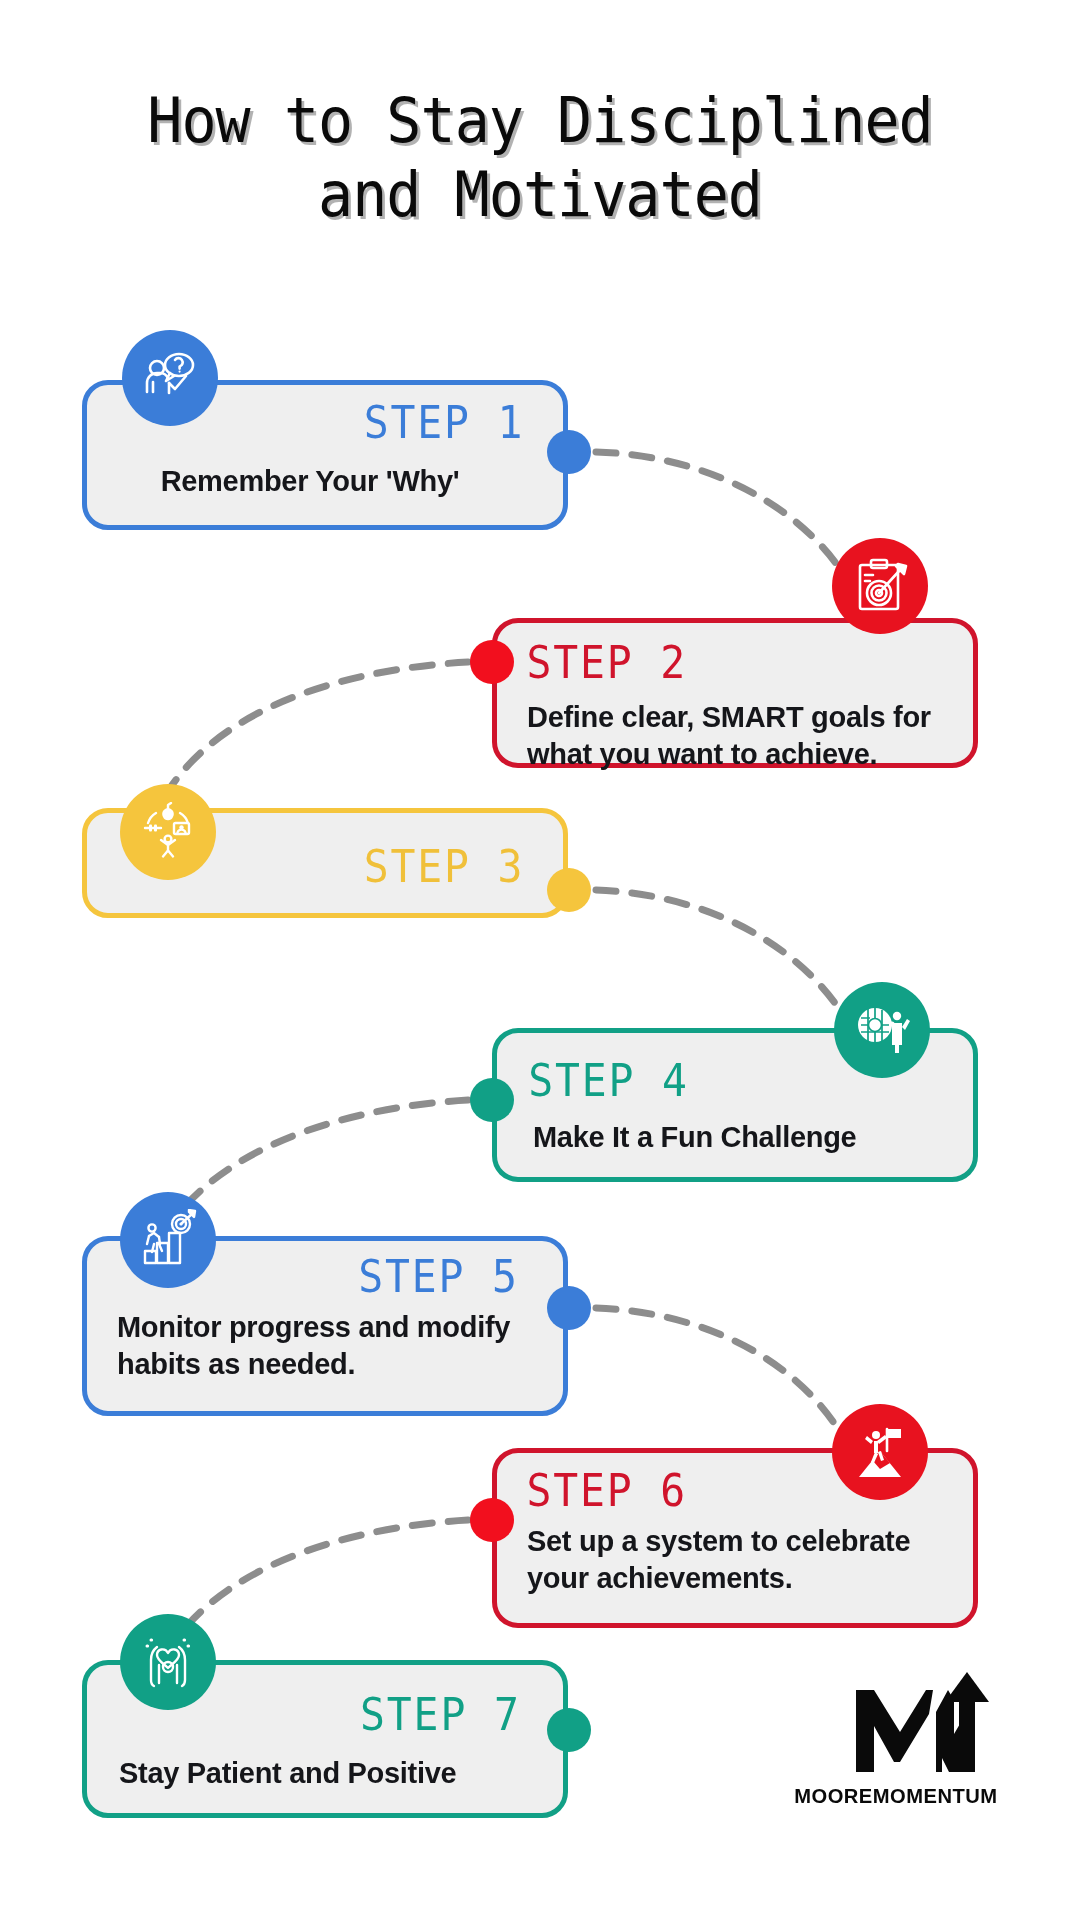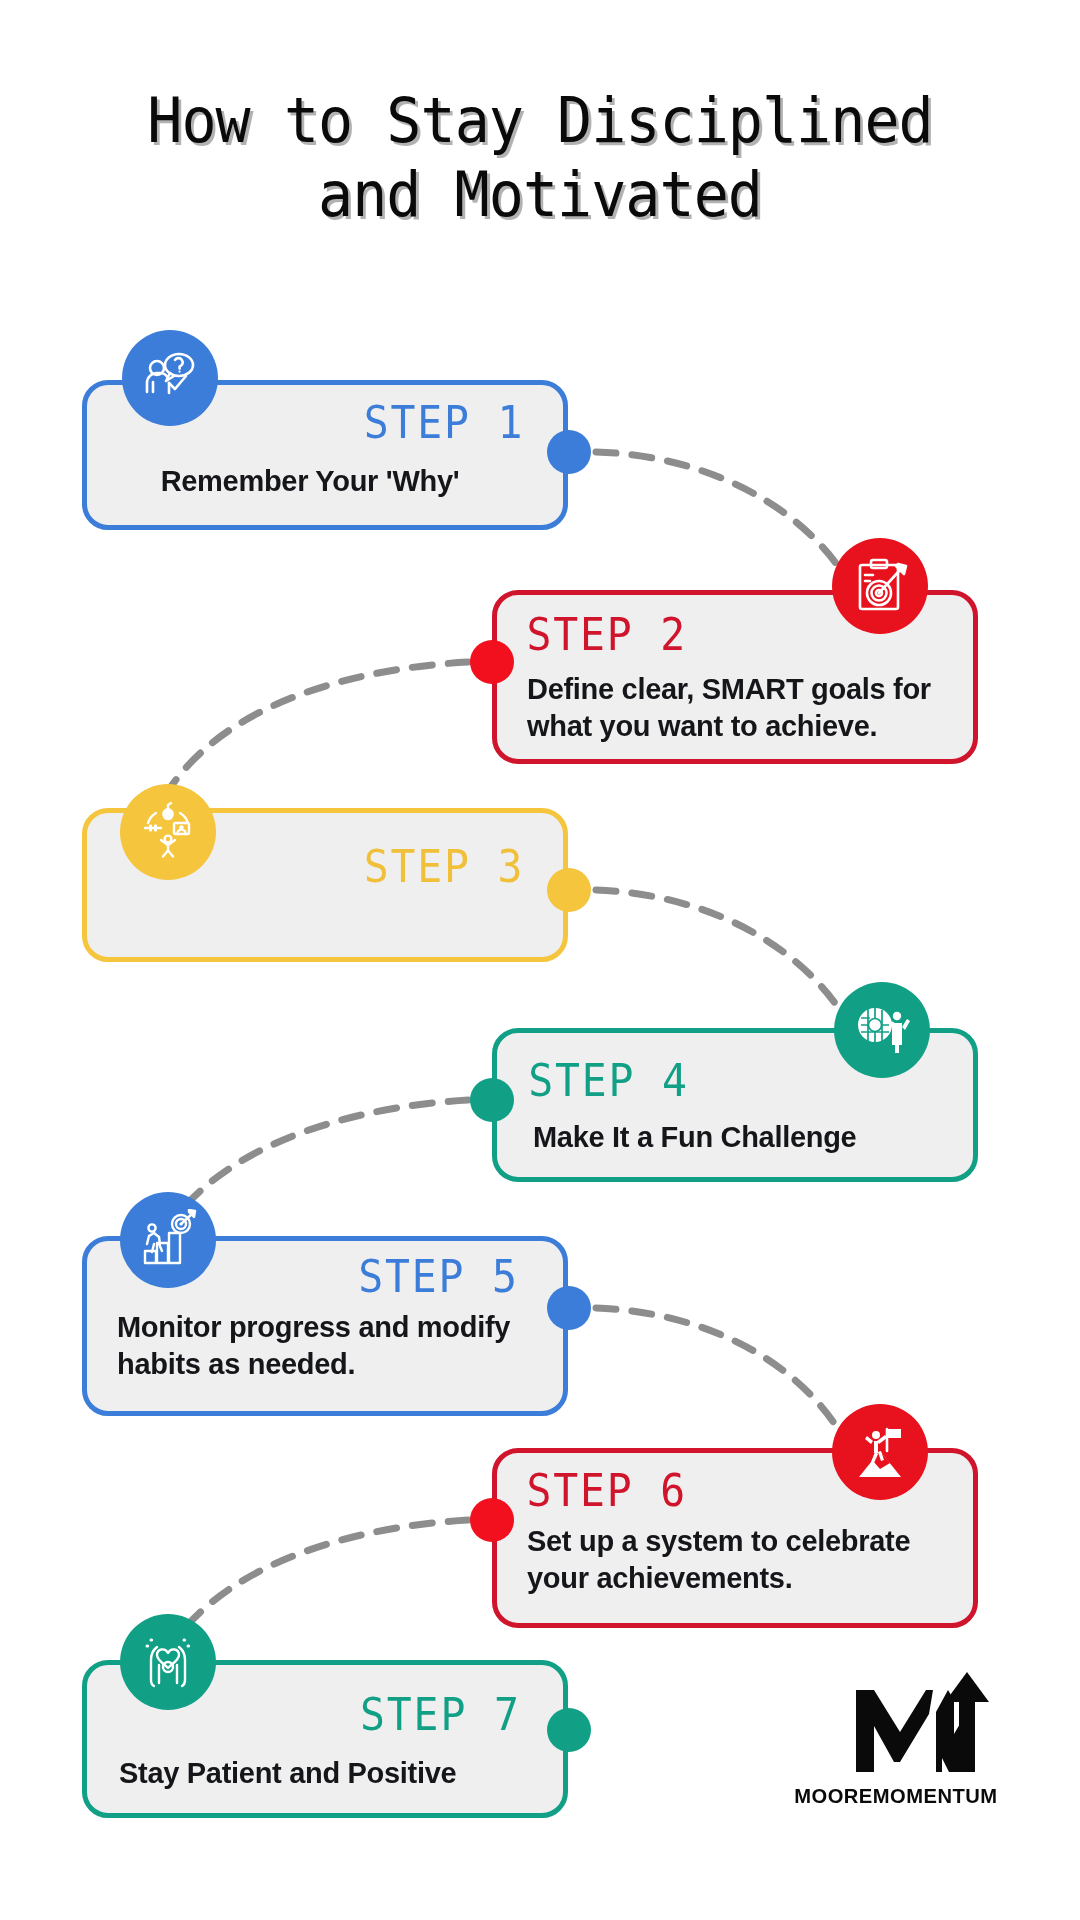--- a/index.html
+++ b/index.html
@@ -79,25 +79,25 @@
     letter-spacing: -0.3px;
   }
   .body-center { text-align: center; }
   .body-left   { text-align: left; }
 
   
   #step-1 { top: 380px;  height: 150px; border-color: #3b7dd8; }
   #step-1 .step-num { color: #3b7dd8; padding: 12px 42px 0 0; }
   #step-1 .step-body { padding: 14px 30px 0 0; text-align: center; }
 
-  #step-2 { top: 590px;  height: 174px; border-color: #d0142c; }
+  #step-2 { top: 618px;  height: 150px; border-color: #d0142c; }
   #step-2 .step-num { color: #d0142c; padding: 14px 0 0 32px; }
   #step-2 .step-body { padding: 10px 18px 0 30px; text-align: left; }
 
-  #step-3 { top: 808px;  height: 154px; border-color: #f5c53d; }
+  #step-3 { top: 808px;  height: 110px; border-color: #f5c53d; }
   #step-3 .step-num { color: #f0c03a; padding: 28px 42px 0 0; }
   #step-3 .step-body { padding: 14px 0 0 34px; text-align: left; }
 
   #step-4 { top: 1028px; height: 154px; border-color: #11a086; }
   #step-4 .step-num { color: #11a086; padding: 22px 0 0 34px; }
   #step-4 .step-body { padding: 12px 0 0 36px; text-align: left; }
 
   #step-5 { top: 1236px; height: 180px; border-color: #3b7dd8; }
   #step-5 .step-num { color: #3b7dd8; padding: 10px 48px 0 0; }
   #step-5 .step-body { padding: 6px 40px 0 30px; text-align: left; }

